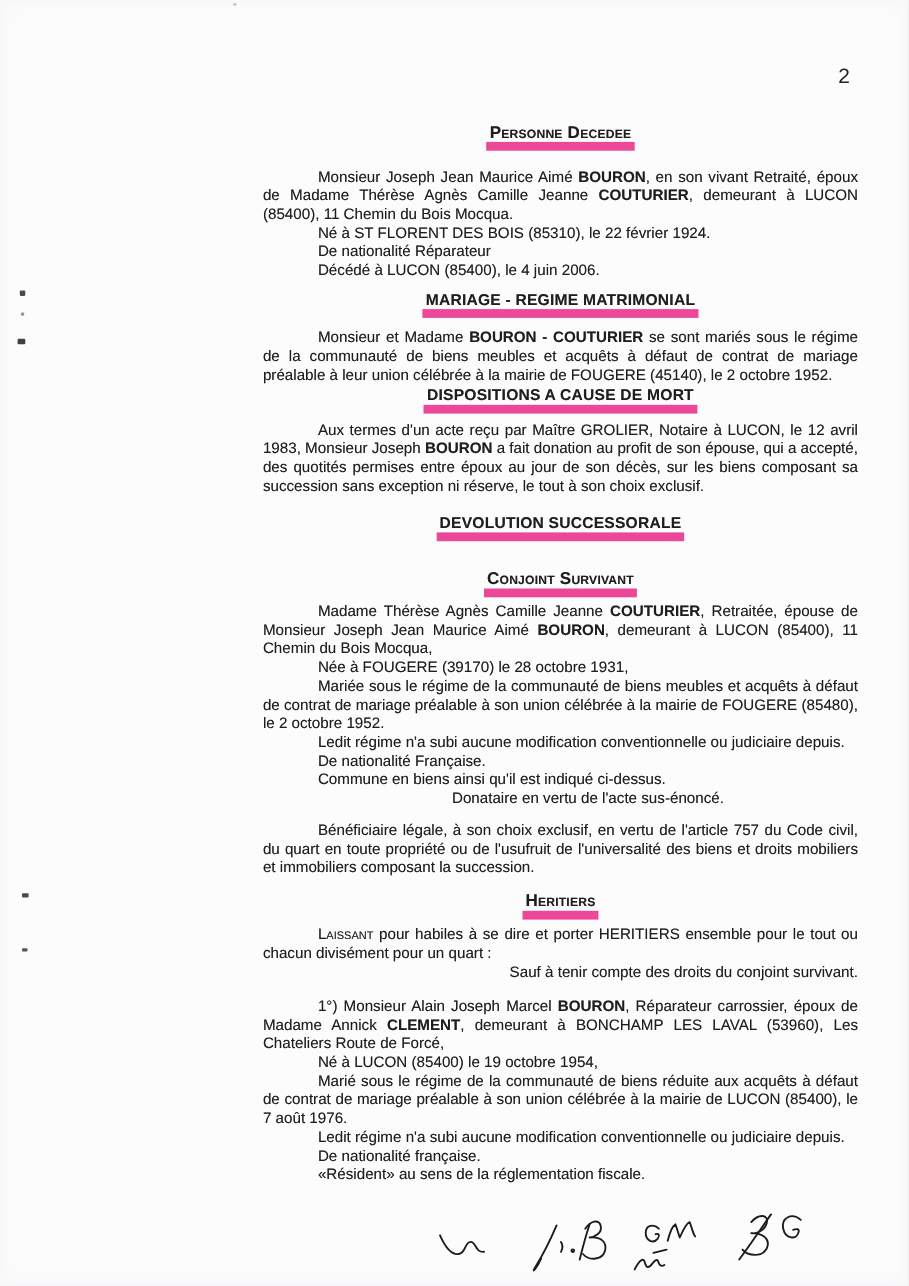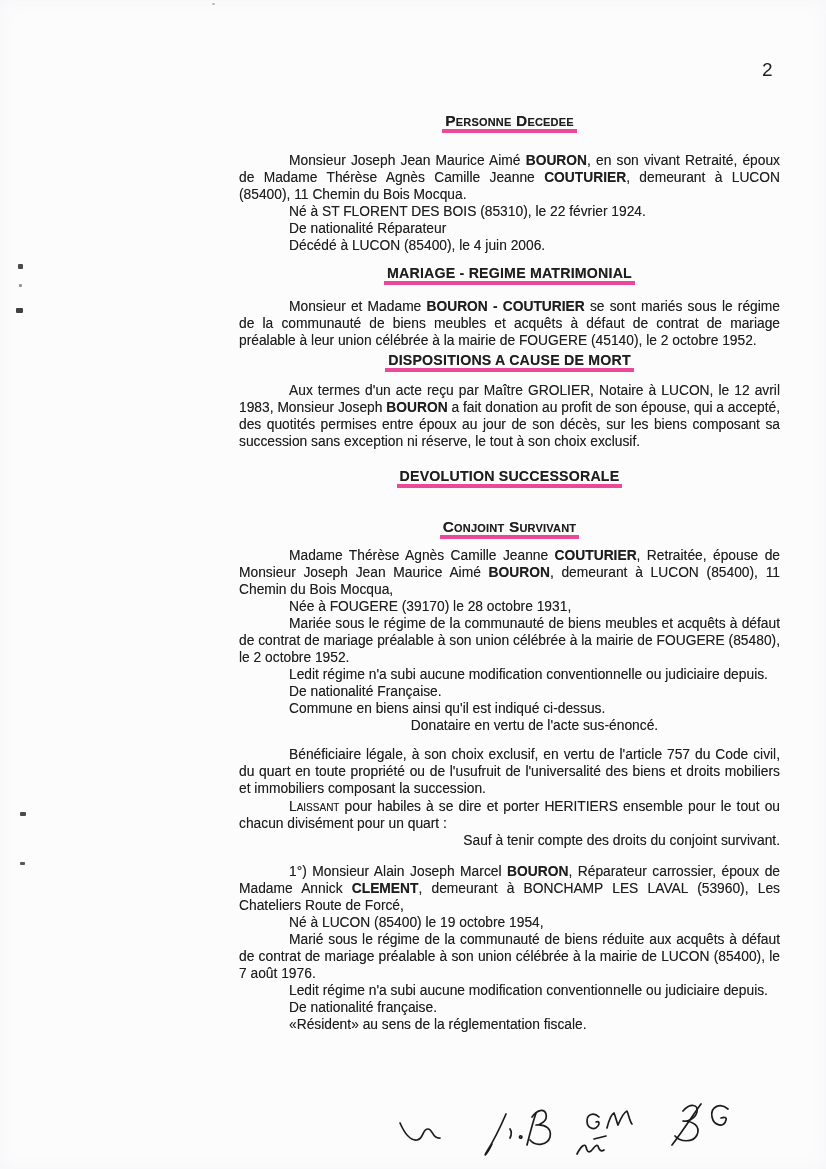--- a/index.html
+++ b/index.html
@@ -24,21 +24,21 @@
     text-shadow:0 0 0.5px rgba(20,20,20,0.45);
   }
   .blk{margin:0;}
   .blk.para{text-align:justify;text-indent:50px;}
   .blk.line{padding-left:50px;}
   .blk.heading_sc,.blk.heading_caps{
     text-align:center;font-weight:bold;letter-spacing:0.2px;
   }
   .blk.heading_sc{font-variant:small-caps;font-size:15.5px;}
   .blk.heading_caps{font-size:14.2px;}
-  .hd-underline{border-bottom:4px solid #ec4899;padding:0 3px 0px;}
+  .hd-underline{border-bottom:8px solid #ec4899;padding:0 3px 0px;}
   .b{font-weight:bold;}
   .sc{font-variant:small-caps;}
   .speck{position:absolute;background:#2c2c30;border-radius:1px;}
   .sig-svg{position:absolute;left:380px;top:1095px;}
   .sig-svg path{fill:none;stroke:#1c1c1c;stroke-width:1.7;stroke-linecap:round;stroke-linejoin:round;}
 </style>
 </head>
 <body>
 
 <div class="page" style="background: rgb(252, 252, 253); color: rgb(30, 30, 30);">
@@ -58,21 +58,22 @@
       <div class="blk heading_caps" style="margin-top: 18px;"><span class="hd-underline">DEVOLUTION SUCCESSORALE</span></div>
       <div class="blk heading_sc" style="margin-top: 33px;"><span class="hd-underline">Conjoint Survivant</span></div>
       <div class="blk para" style="margin-top: 12px;"><span>Madame Thérèse Agnès Camille Jeanne </span><span class="b">COUTURIER</span><span>, Retraitée, épouse de Monsieur Joseph Jean Maurice Aimé </span><span class="b">BOURON</span><span>, demeurant à LUCON (85400), 11 Chemin du Bois Mocqua,</span></div>
       <div class="blk line" style="margin-top: 0px;">Née à FOUGERE (39170) le 28 octobre 1931,</div>
       <div class="blk para" style="margin-top: 0px;"><span>Mariée sous le régime de la communauté de biens meubles et acquêts à défaut de contrat de mariage préalable à son union célébrée à la mairie de FOUGERE (85480), le 2 octobre 1952.</span></div>
       <div class="blk para" style="margin-top: 0px;"><span>Ledit régime n'a subi aucune modification conventionnelle ou judiciaire depuis.</span></div>
       <div class="blk line" style="margin-top: 0px;">De nationalité Française.</div>
       <div class="blk line" style="margin-top: 0px;">Commune en biens ainsi qu'il est indiqué ci-dessus.</div>
       <div class="blk line" style="margin-top: 0px; text-align: center;">Donataire en vertu de l'acte sus-énoncé.</div>
       <div class="blk para" style="margin-top: 12px;"><span>Bénéficiaire légale, à son choix exclusif, en vertu de l'article 757 du Code civil, du quart en toute propriété ou de l'usufruit de l'universalité des biens et droits mobiliers et immobiliers composant la succession.</span></div>
-      <div class="blk para" style="margin-top: 1px;"><span class="sc">Laissant</span><span> pour habiles à se dire et porter HERITIERS ensemble pour le tout ou chacun divisément pour un quart :</span></div>
+      <div class="blk heading_sc" style="margin-top: 14px;"><span class="hd-underline">Heritiers</span></div>
+      <div class="blk para" style="margin-top: 13px;"><span class="sc">Laissant</span><span> pour habiles à se dire et porter HERITIERS ensemble pour le tout ou chacun divisément pour un quart :</span></div>
       <div class="blk line" style="margin-top: 0px; text-align: right;">Sauf à tenir compte des droits du conjoint survivant.</div>
       <div class="blk para" style="margin-top: 14px;"><span>1°) Monsieur Alain Joseph Marcel </span><span class="b">BOURON</span><span>, Réparateur carrossier, époux de Madame Annick </span><span class="b">CLEMENT</span><span>, demeurant à BONCHAMP LES LAVAL (53960), Les Chateliers Route de Forcé,</span></div>
       <div class="blk line" style="margin-top: 0px;">Né à LUCON (85400) le 19 octobre 1954,</div>
       <div class="blk para" style="margin-top: 0px;"><span>Marié sous le régime de la communauté de biens réduite aux acquêts à défaut de contrat de mariage préalable à son union célébrée à la mairie de LUCON (85400), le 7 août 1976.</span></div>
       <div class="blk para" style="margin-top: 0px;"><span>Ledit régime n'a subi aucune modification conventionnelle ou judiciaire depuis.</span></div>
       <div class="blk line" style="margin-top: 0px;">De nationalité française.</div>
       <div class="blk line" style="margin-top: 0px;">«Résident» au sens de la réglementation fiscale.</div>
     </div>
 
   <div class="speck" style="left:18px;top:264px;width:5px;height:5px;opacity:.85"></div>

